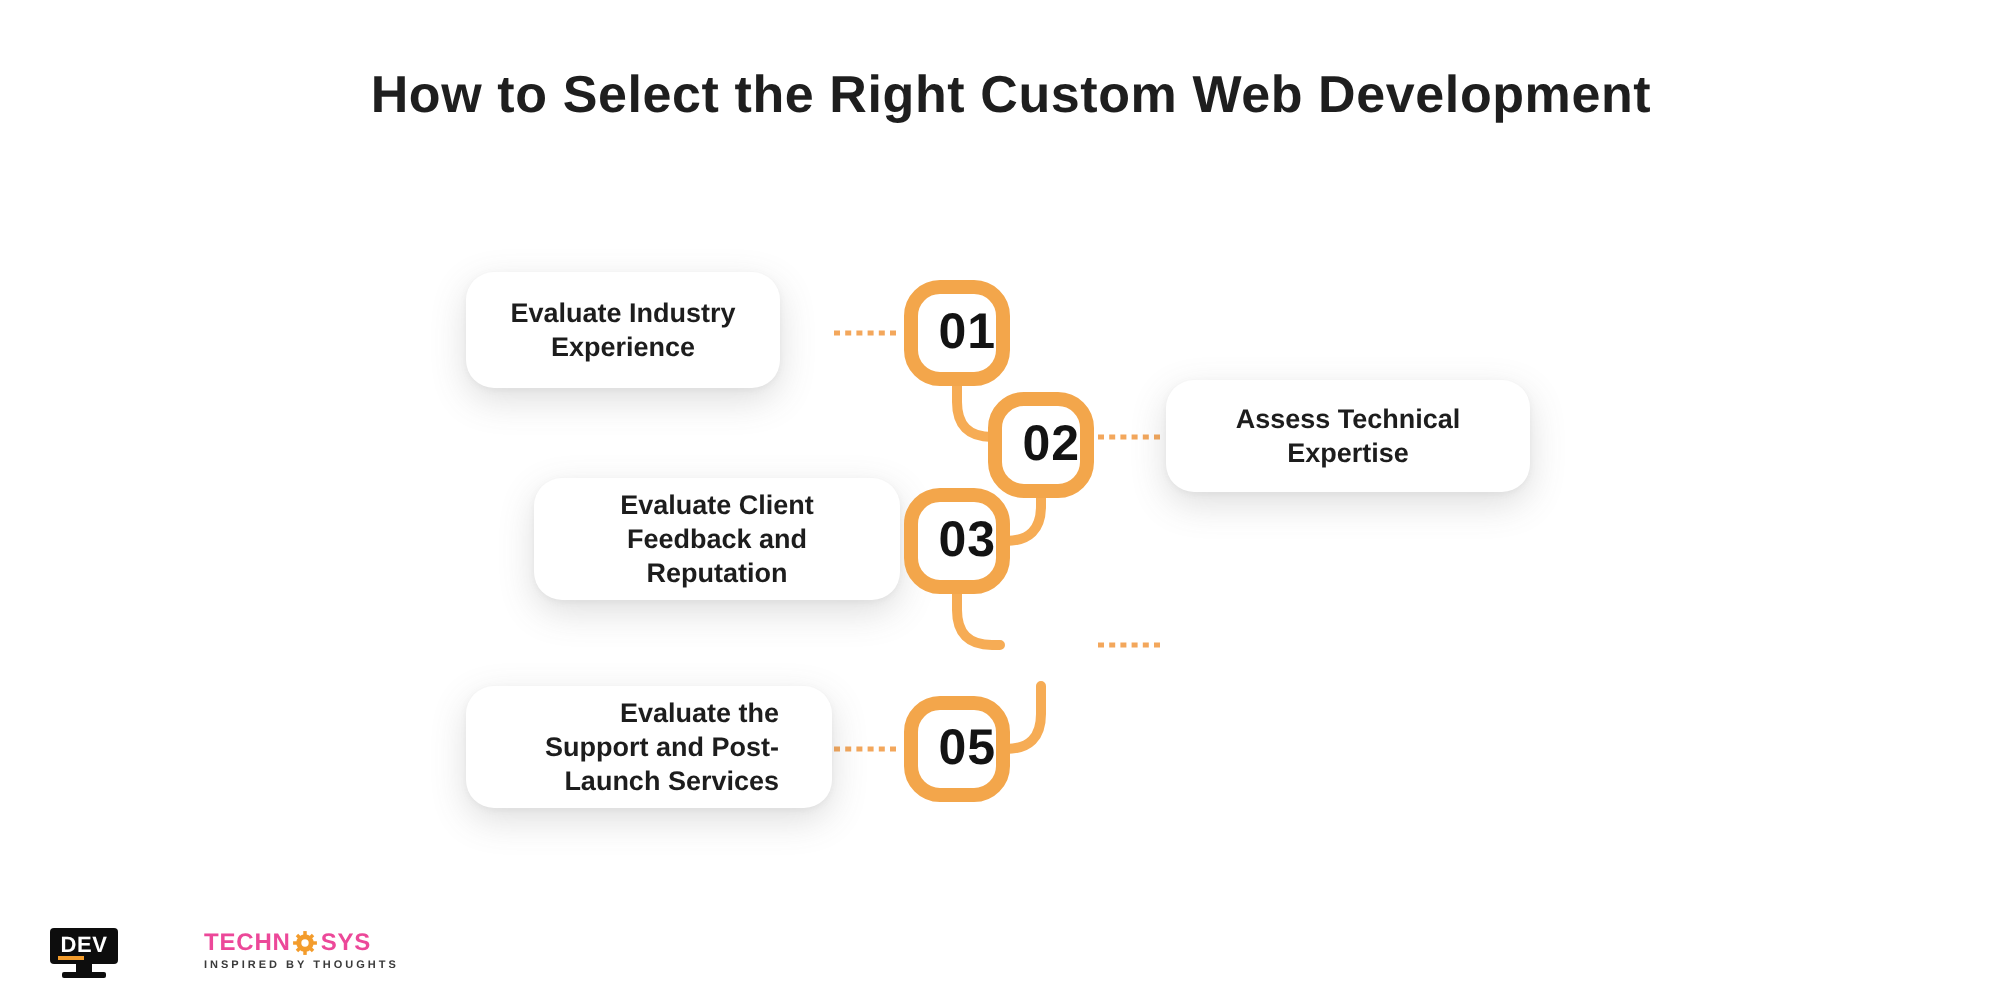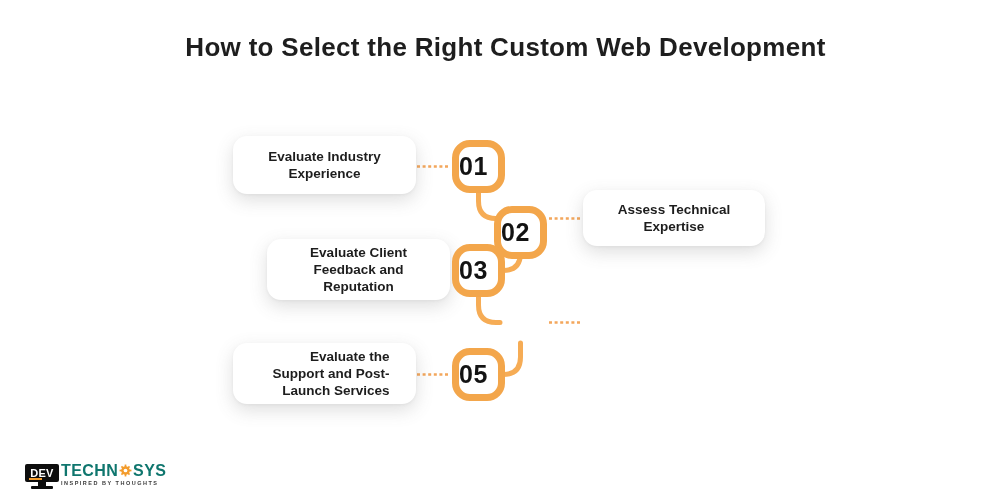--- a/index.html
+++ b/index.html
@@ -12,51 +12,51 @@
     font-size:26px;line-height:34px;font-weight:700;color:#1e1e1e;letter-spacing:.3px;
   }
   .connectors{position:absolute;left:0;top:0;width:1000px;height:500px;}
   .card{
     position:absolute;background:#ffffff;border-radius:14px;
     box-shadow:0 6px 18px rgba(90,90,90,.20), 0 1px 3px rgba(120,120,120,.08);
     display:flex;align-items:center;justify-content:center;text-align:center;
     font-size:13.5px;line-height:17px;font-weight:700;color:#1d1d1d;
   }
   .card span{display:inline-block;max-width:131px;}
-  .card-1{left:233px;top:136px;width:183px;height:58px;}
+  .card-1{left:233px;top:136px;width:157px;height:58px;}
   .card-2{left:583px;top:190px;width:182px;height:56px;}
   .card-3{left:233px;top:239px;width:183px;height:61px;margin-left:34px;}
   .card-4{left:583px;top:293px;width:182px;height:57px;}
   .card-5{left:233px;top:343px;width:183px;height:61px;}
   .card-5 span{max-width:130px;text-align:right;}
   .badge{
     position:absolute;width:53px;height:53px;box-sizing:border-box;
     border:7px solid #F3A64B;border-radius:18px;background:#ffffff;
-    display:flex;align-items:center;justify-content:flex-start;
+    display:flex;align-items:center;justify-content:flex-end;
     font-size:25px;font-weight:700;color:#131313;letter-spacing:.5px;
   }
   .badge-1{left:452px;top:140px;}
-  .badge-2{left:494px;top:206px;}
+  .badge-2{left:494px;top:196px;}
   .badge-3{left:452px;top:244px;}
   .badge-4{left:494px;top:296px;}
   .badge-5{left:452px;top:348px;}
   
-  .logo{position:absolute;left:25px;top:464px;display:flex;align-items:flex-start;}
+  .logo{position:absolute;left:25px;top:464px;display:flex;align-items:flex-start;gap:41px;}
   .monitor{position:relative;width:34px;height:27px;}
   .monitor .screen{
     position:absolute;left:0;top:0;width:34px;height:18px;background:#0d0d0d;
     border-radius:2px;display:flex;align-items:center;justify-content:center;
     color:#ffffff;font-size:11px;font-weight:700;letter-spacing:.3px;
   }
   .monitor .accent{position:absolute;left:4px;top:14px;width:13px;height:2px;background:#F39C2C;}
   .monitor .stand{position:absolute;left:13px;top:18px;width:8px;height:4px;background:#0d0d0d;}
   .monitor .base{position:absolute;left:6px;top:22px;width:22px;height:3px;background:#0d0d0d;border-radius:1px;}
   .brand{margin-left:2px;display:flex;flex-direction:column;}
-  .brand-row{display:flex;align-items:flex-start;font-size:16px;font-weight:700;
-    color:#0f766e;letter-spacing:.4px;line-height:14px;}
+  .brand-row{display:flex;align-items:flex-end;font-size:12px;font-weight:700;
+    color:#ec4899;letter-spacing:.4px;line-height:14px;}
   .gear{margin:0 1px;}
   .tagline{margin-top:2px;font-size:5.5px;font-weight:700;color:#3a3a3a;letter-spacing:1.5px;}
 </style>
 </head>
 <body>
 
 <div class="canvas">
 
   <div class="title">
     <div>How to Select the Right Custom Web Development</div>

